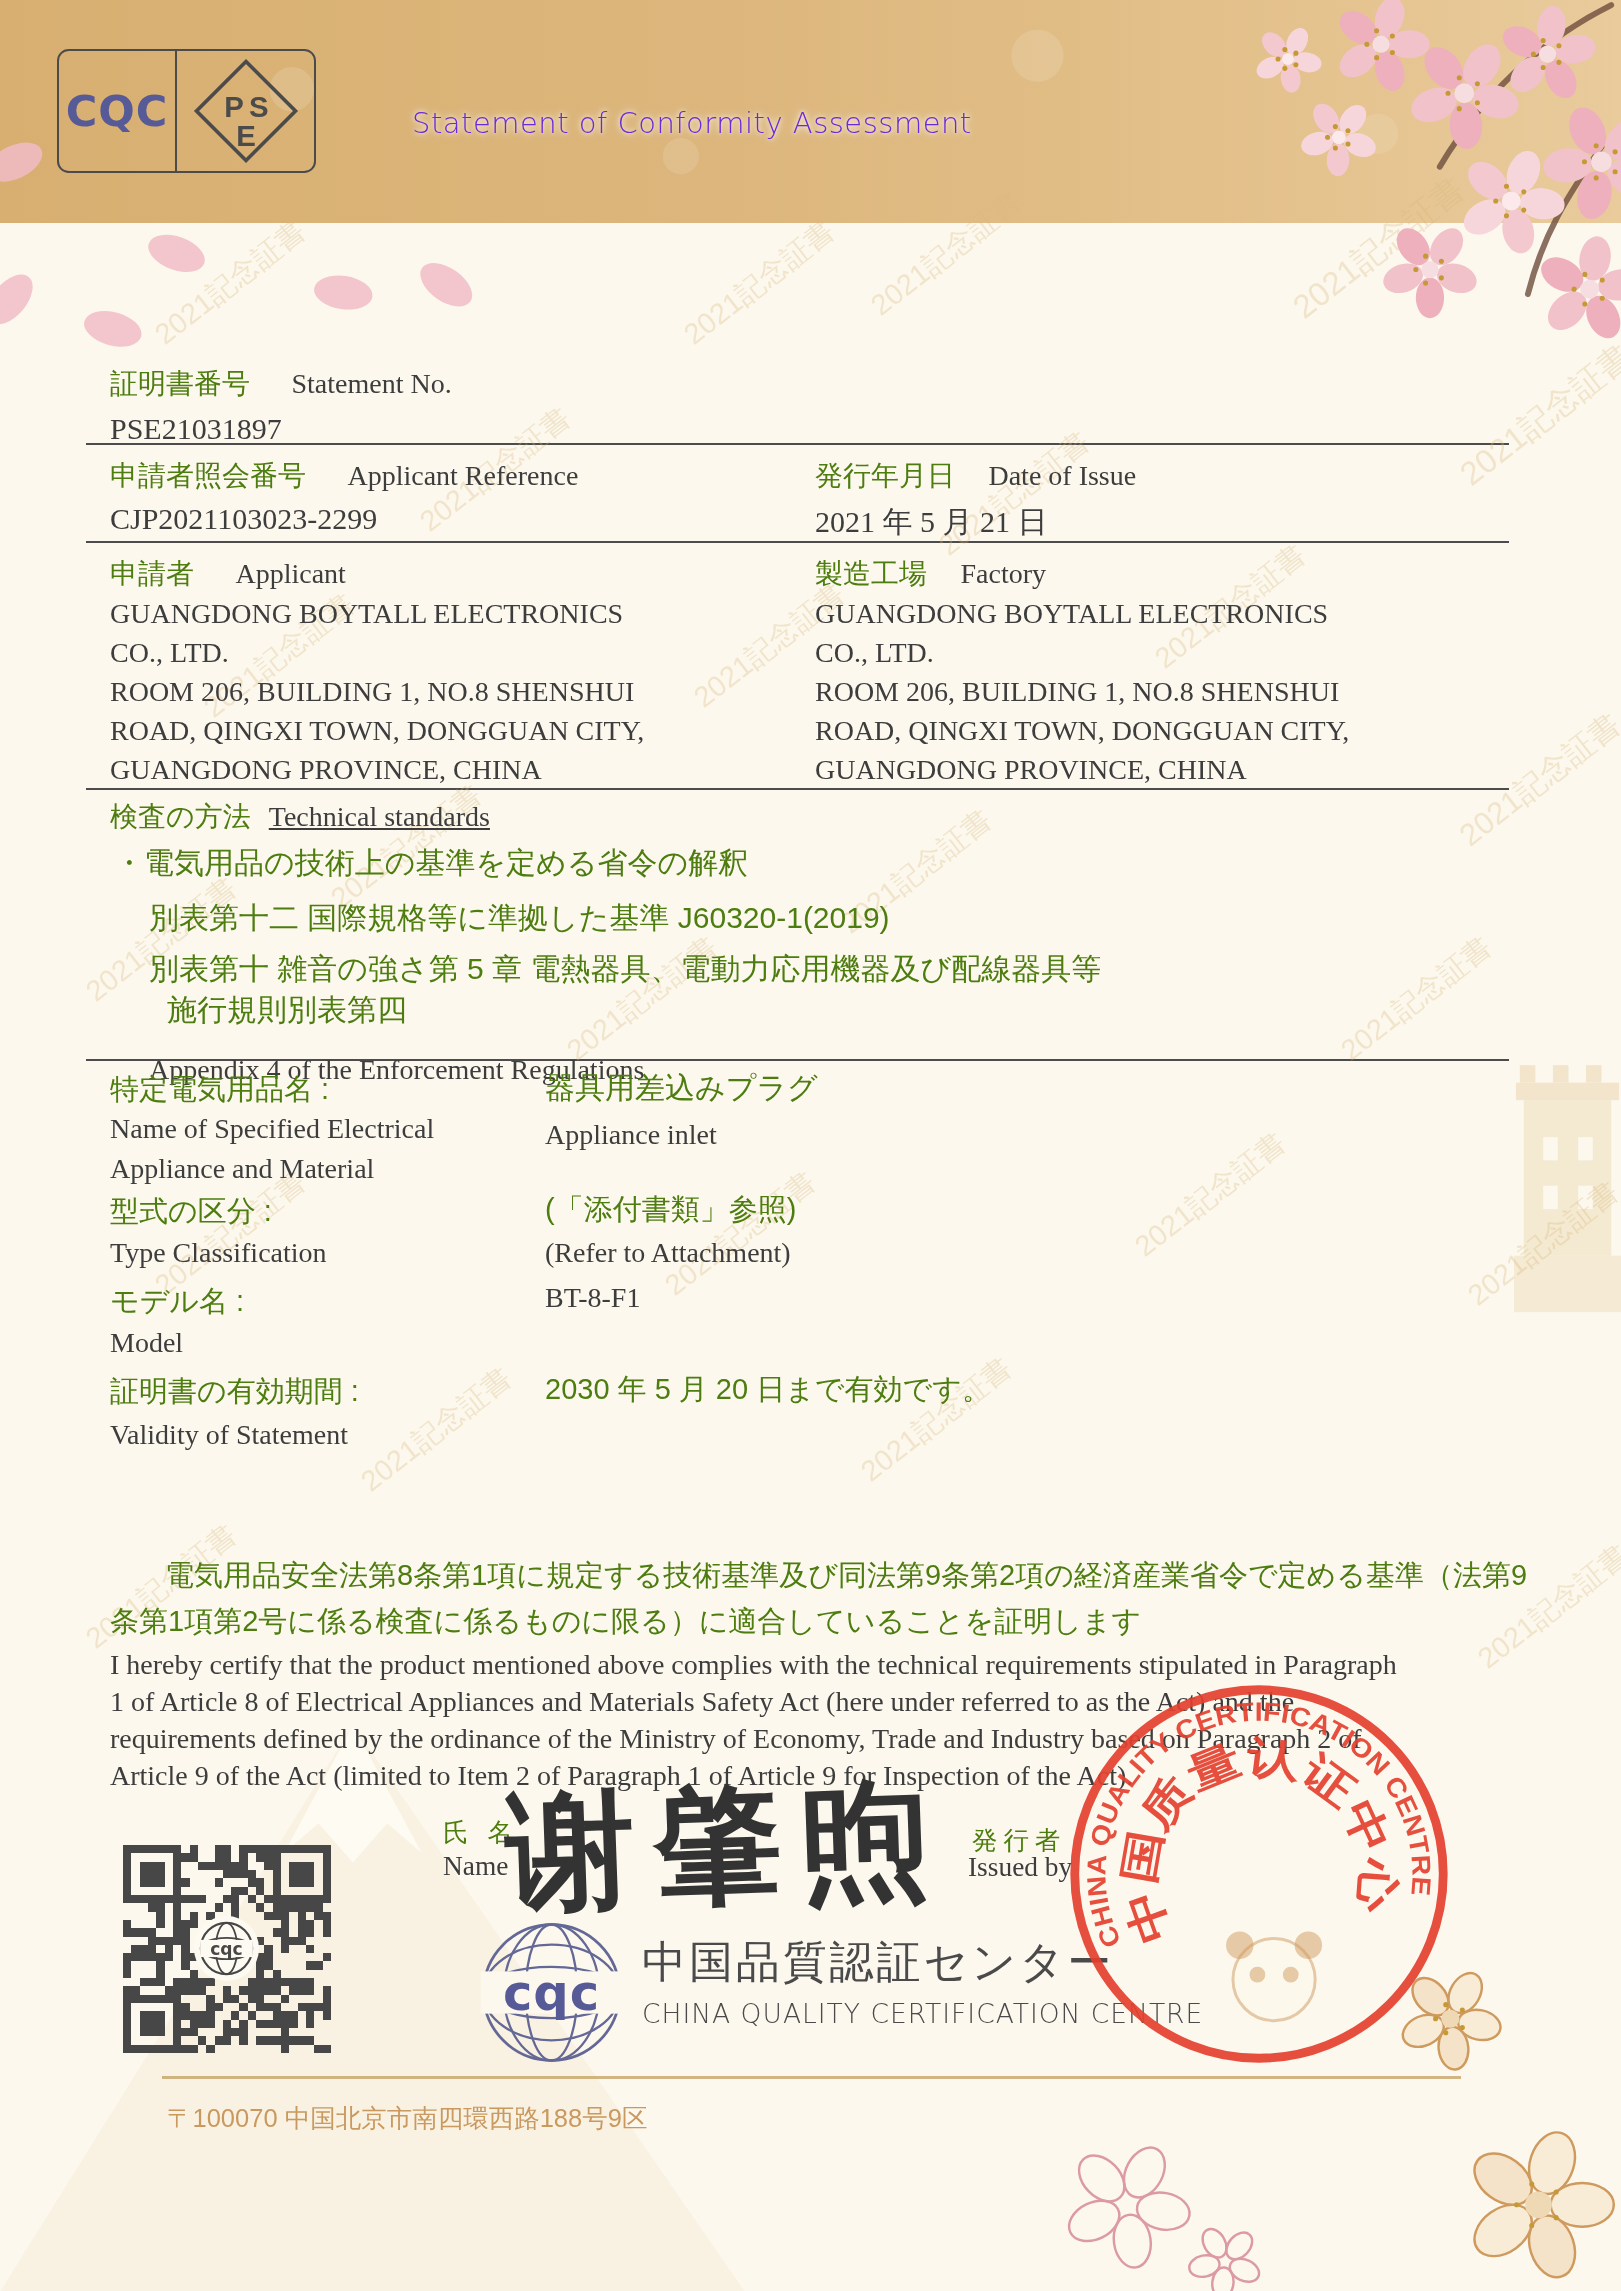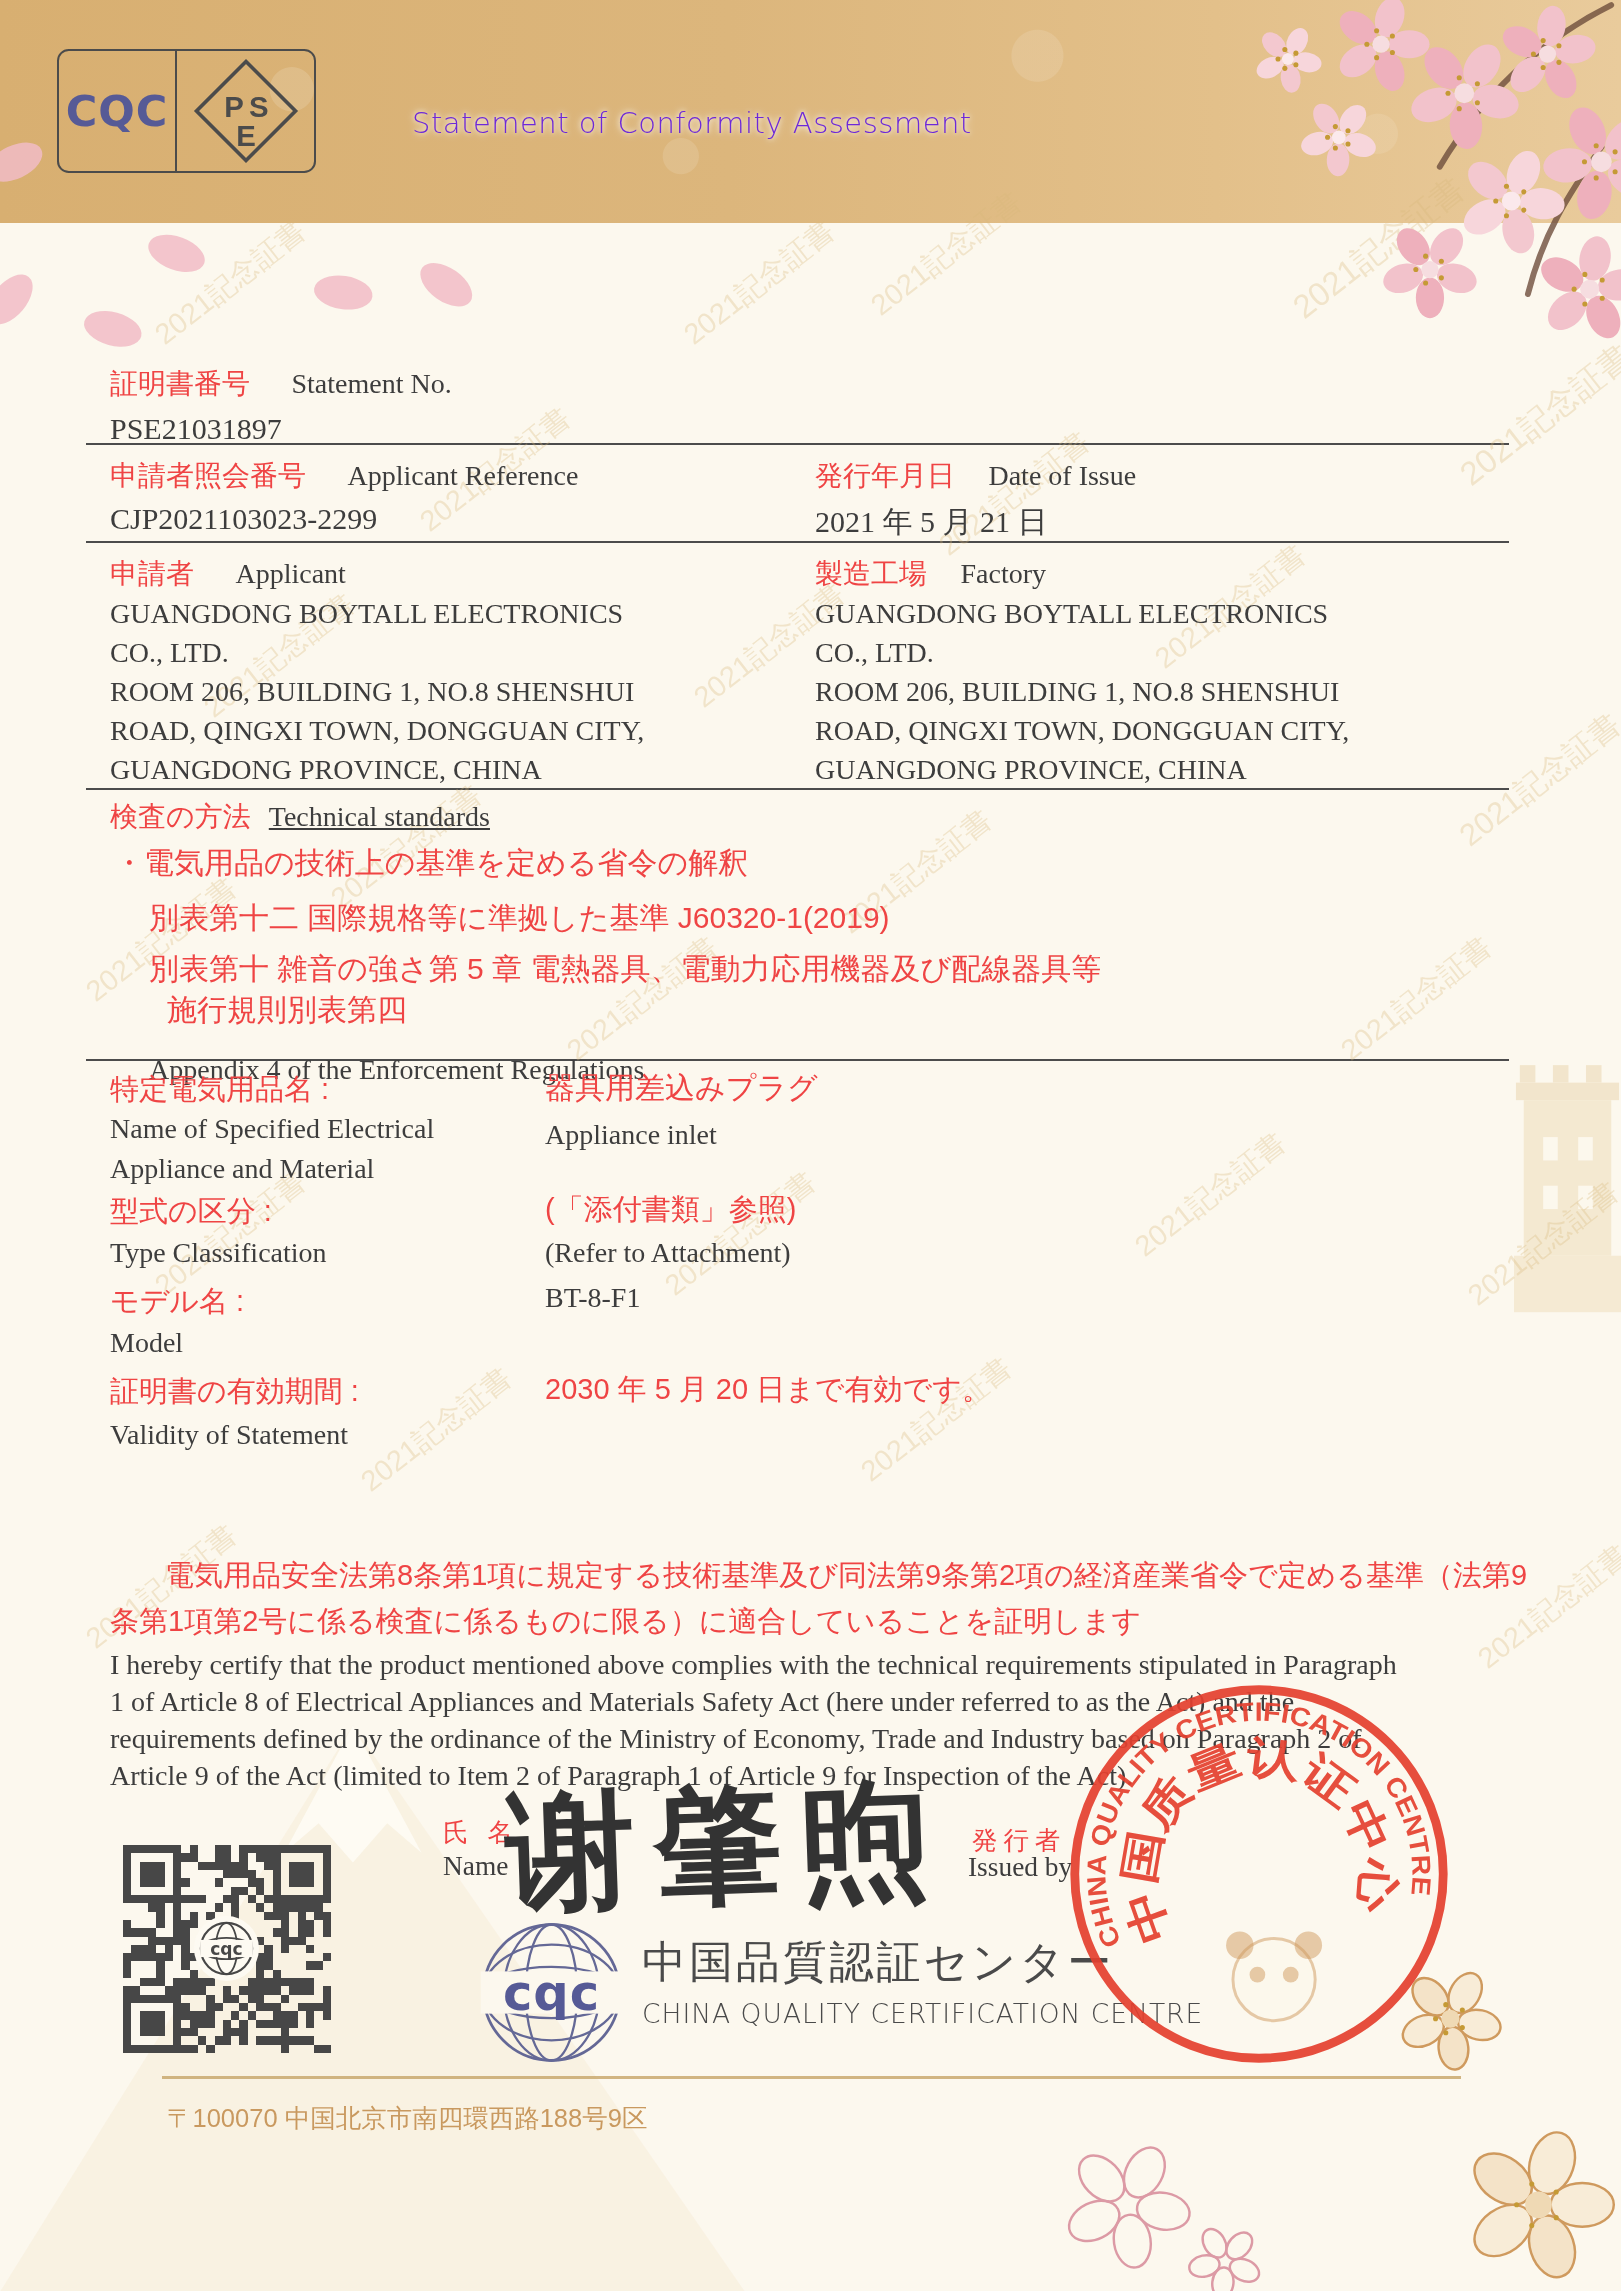--- a/index.html
+++ b/index.html
@@ -1,19 +1,19 @@
 <!DOCTYPE html>
 <html><head>
 <meta charset="utf-8">
 <style>
   html,body{margin:0;padding:0;background:#888;}
   #page{position:relative;width:1621px;height:2292px;margin:0 auto;background:#fcf8ee;overflow:hidden;
         font-family:"Liberation Sans",sans-serif;}
   .abs{position:absolute;}
-  .jp{font-family:sans-serif;color:#ef4444;}
+  .jp{font-family:sans-serif;color:#4d7c0f;}
   .en{font-family:"Liberation Serif",serif;color:#3d3d3d;}
   .lbl{font-size:28px;white-space:nowrap;}
   .val{font-size:30px;white-space:nowrap;}
   .rule{position:absolute;left:86px;width:1423px;height:2px;background:#4c4c4c;}
   .wm{position:absolute;color:#d8b87a;opacity:.30;font-family:sans-serif;white-space:nowrap;
       transform:rotate(-38deg);transform-origin:left top;pointer-events:none;}
   
   #band{position:absolute;left:0;top:0;width:1621px;height:223px;
         background:linear-gradient(90deg,#d8af71 0%,#dcb67c 45%,#e3c08a 75%,#e9cb9c 100%);}
   #band:after{content:"";position:absolute;inset:0;

